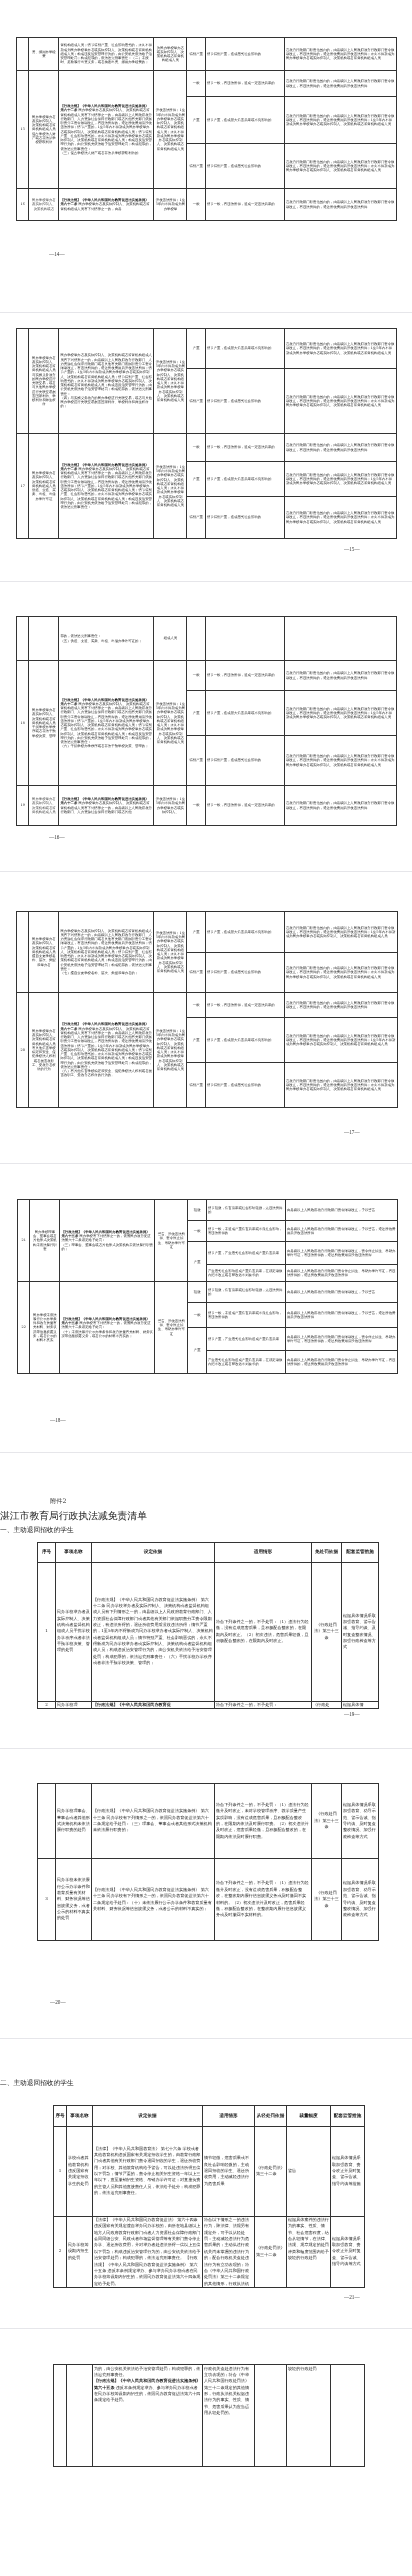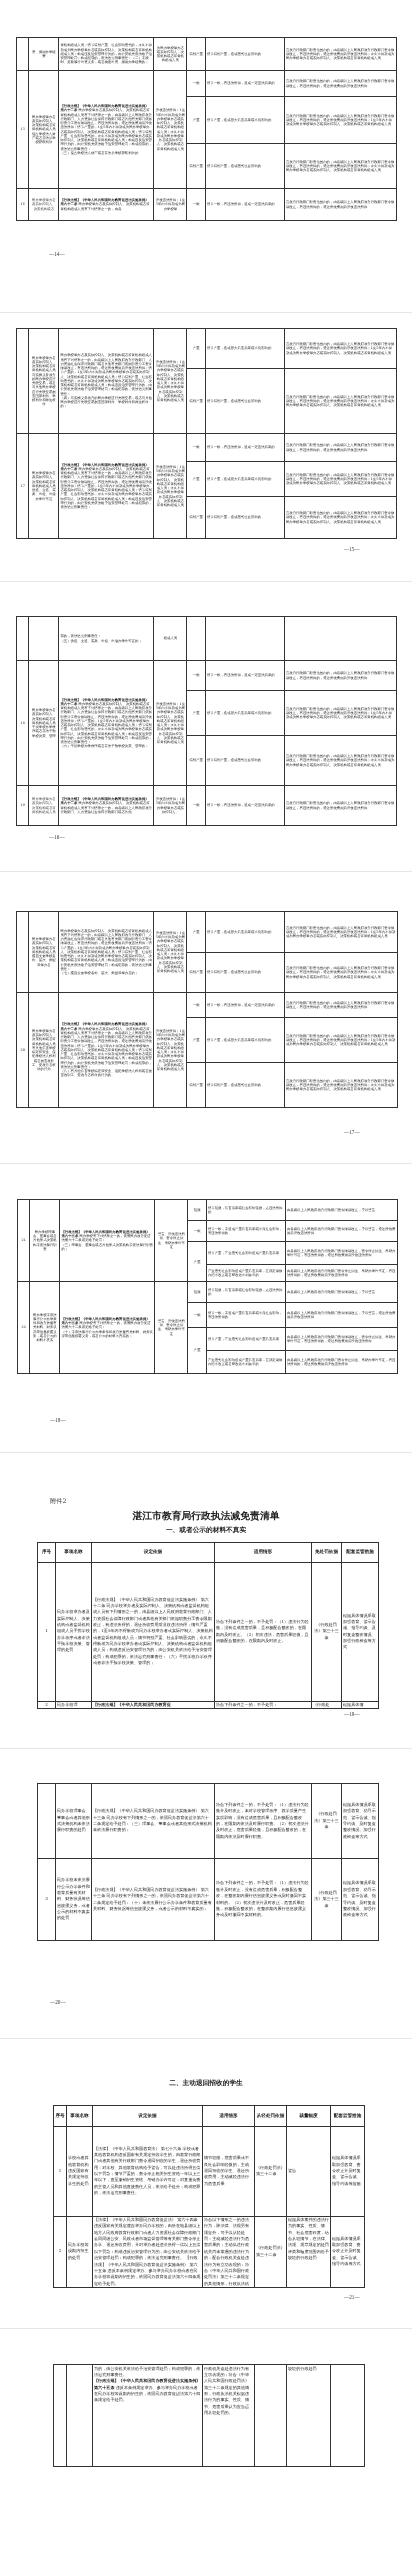--- a/index.html
+++ b/index.html
@@ -5,21 +5,21 @@
   * { box-sizing: border-box; margin: 0; padding: 0; }
   body { width: 412px; height: 4029px; background: #ffffff; position: relative; overflow: hidden;
          font-family: "DejaVu Serif", "Liberation Serif", serif; color: #222; }
   .page-sep { position: absolute; left: 0; width: 412px; height: 0.5px; background: #e6e6ea; }
   .pnum { position: absolute; font-size: 5.2px; color: #333; font-family: "Liberation Serif", serif; }
   .tbl { position: absolute; border-collapse: collapse; table-layout: fixed; font-size: 3.4px; line-height: 1.25; }
   .tbl td, .tbl th { border: 0.5px solid #333; vertical-align: middle; padding: 0.5px 1px; overflow: hidden; }
   .tbl th { font-weight: bold; font-size: 4.6px; text-align: center; }
   .c { text-align: center; }
   .b { font-weight: bold; }
-  .doc-title { position: absolute; width: 412px; text-align: center; font-weight: bold; }
+  .doc-title { position: absolute; width: 412px; text-align: left; font-weight: normal; }
   .att { position: absolute; font-size: 6.2px; color: #333; }
   .cont { color: #444; }
 </style>
 </head>
 <body>
 
 <table class="tbl" style="left:16px; top:37px; width:381px;">
   <colgroup>
       <col style="width:12.4px">
       <col style="width:30px">
@@ -280,21 +280,21 @@
     <td>产生恶劣社会影响造成严重危害后果，在规定期限内拒不改正或者整改达不到要求的</td>
     <td>由县级以上人民政府教育行政部门责令停止招生、吊销办学许可证，有违法所得的，退还所收费用后没收违法所得</td>
   </tr>
 </tbody>
   </table>
 <div class="pnum" style="left:50px; top:1417px;">—18—</div>
 <div class="page-sep" style="top:1452px;"></div>
 
 <div class="att" style="left:50px; top:1497px;">附件2</div>
 <div class="doc-title" style="top:1510px; font-size:9.8px;">湛江市教育局行政执法减免责清单</div>
-<div class="doc-title" style="top:1526px; font-size:6.7px;">一、或者公示的材料不真实</div>
+<div class="doc-title" style="top:1526px; font-size:6.7px;">一、主动退回招收的学生</div>
 
 <table class="tbl" style="left:37px; top:1542px; width:340px;">
   <colgroup>
       <col style="width:18px">
       <col style="width:36px">
       <col style="width:123px">
       <col style="width:97px">
       <col style="width:30px">
       <col style="width:37px">
     </colgroup>

